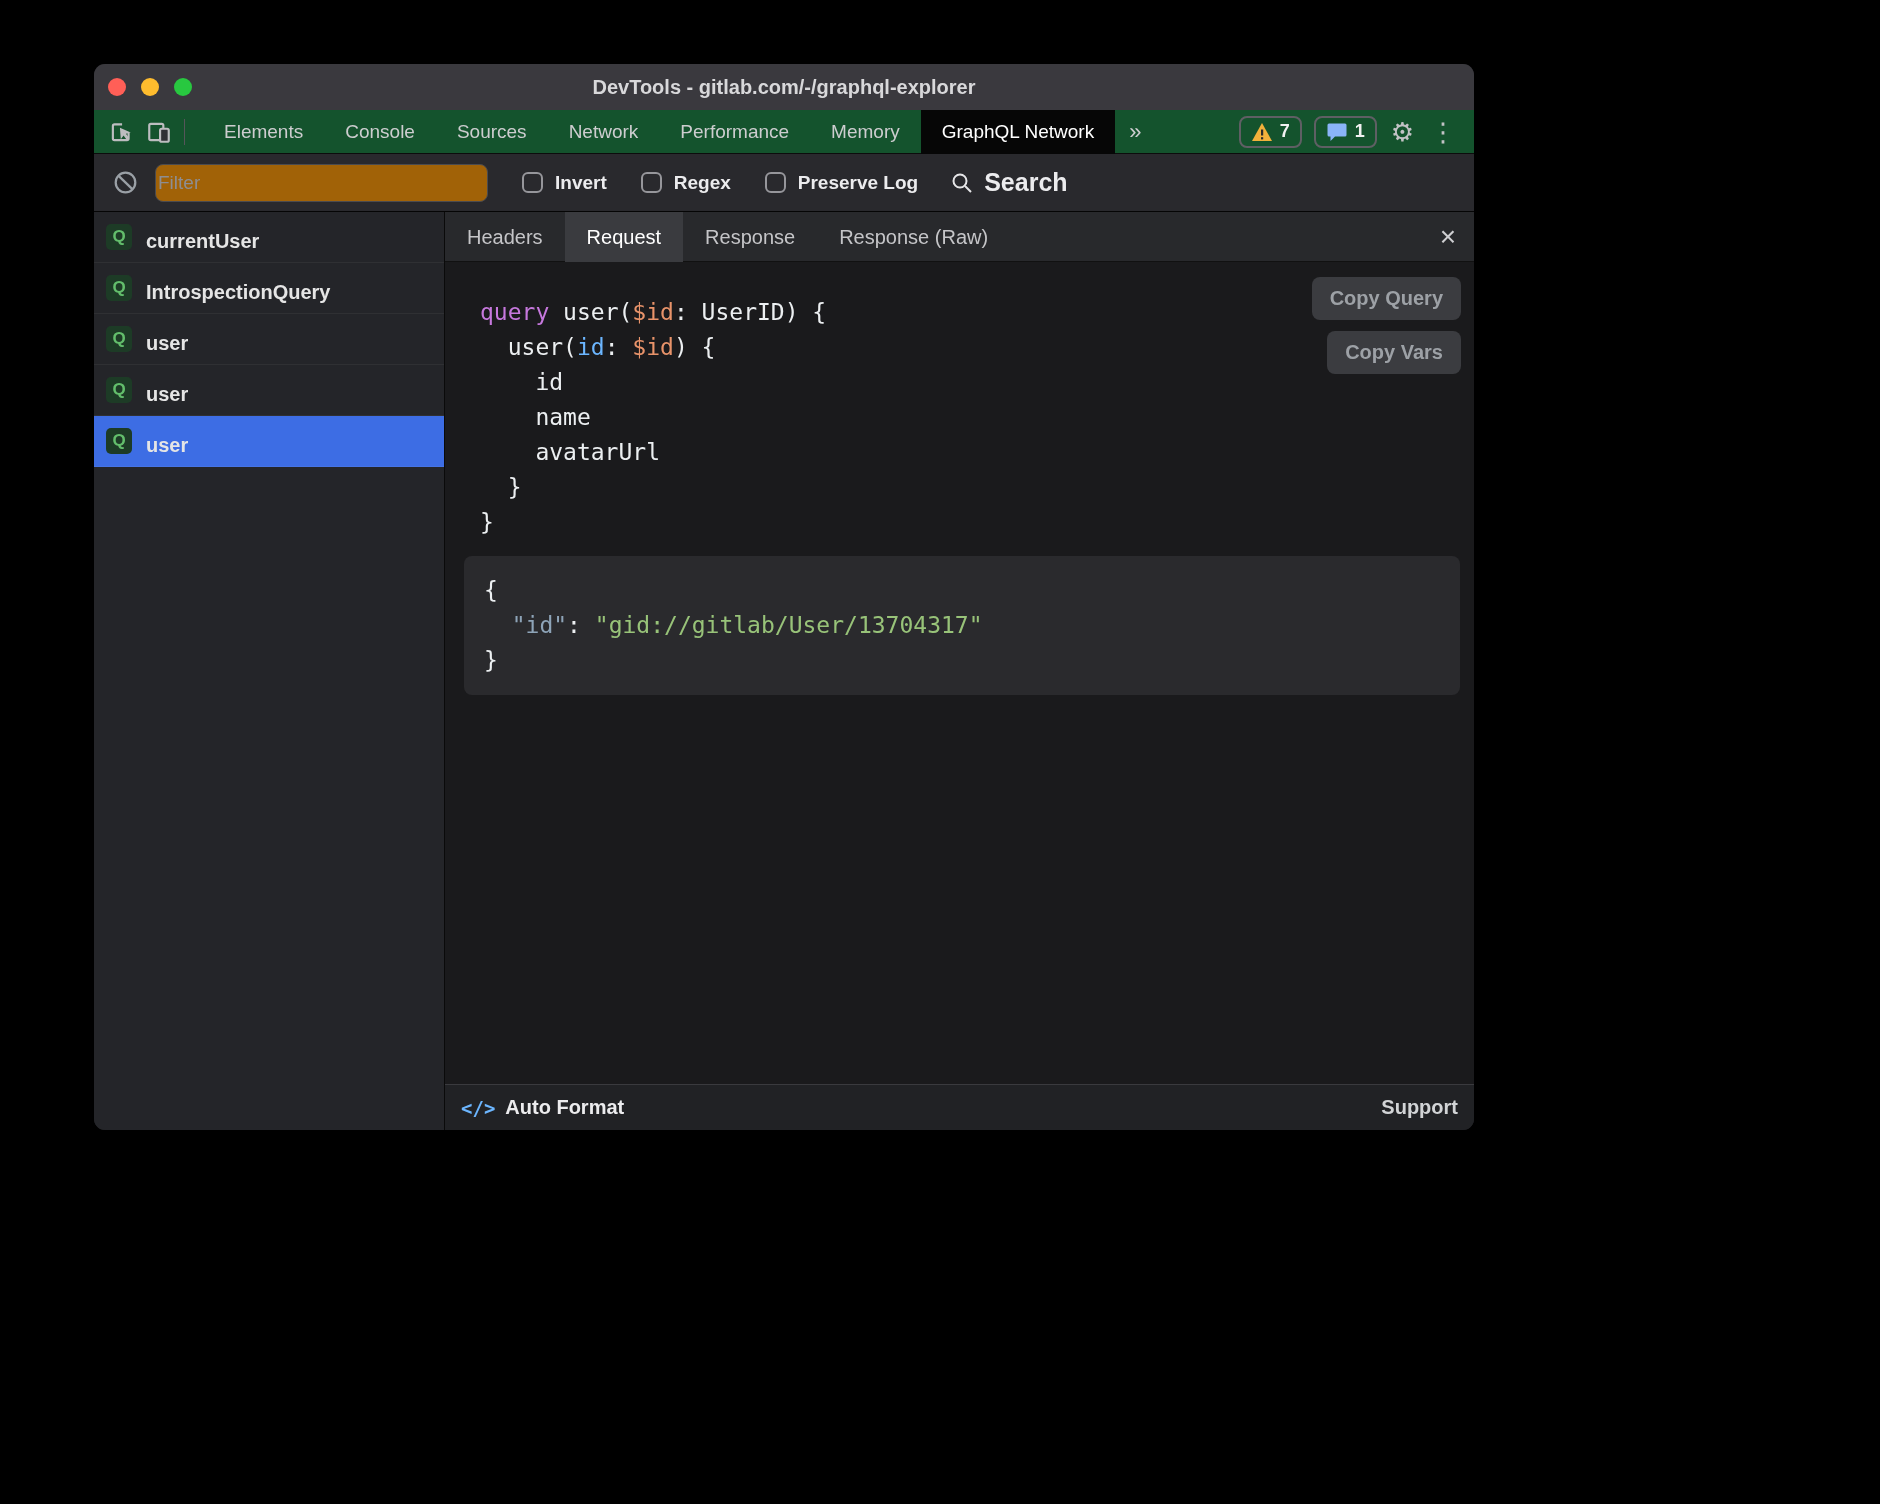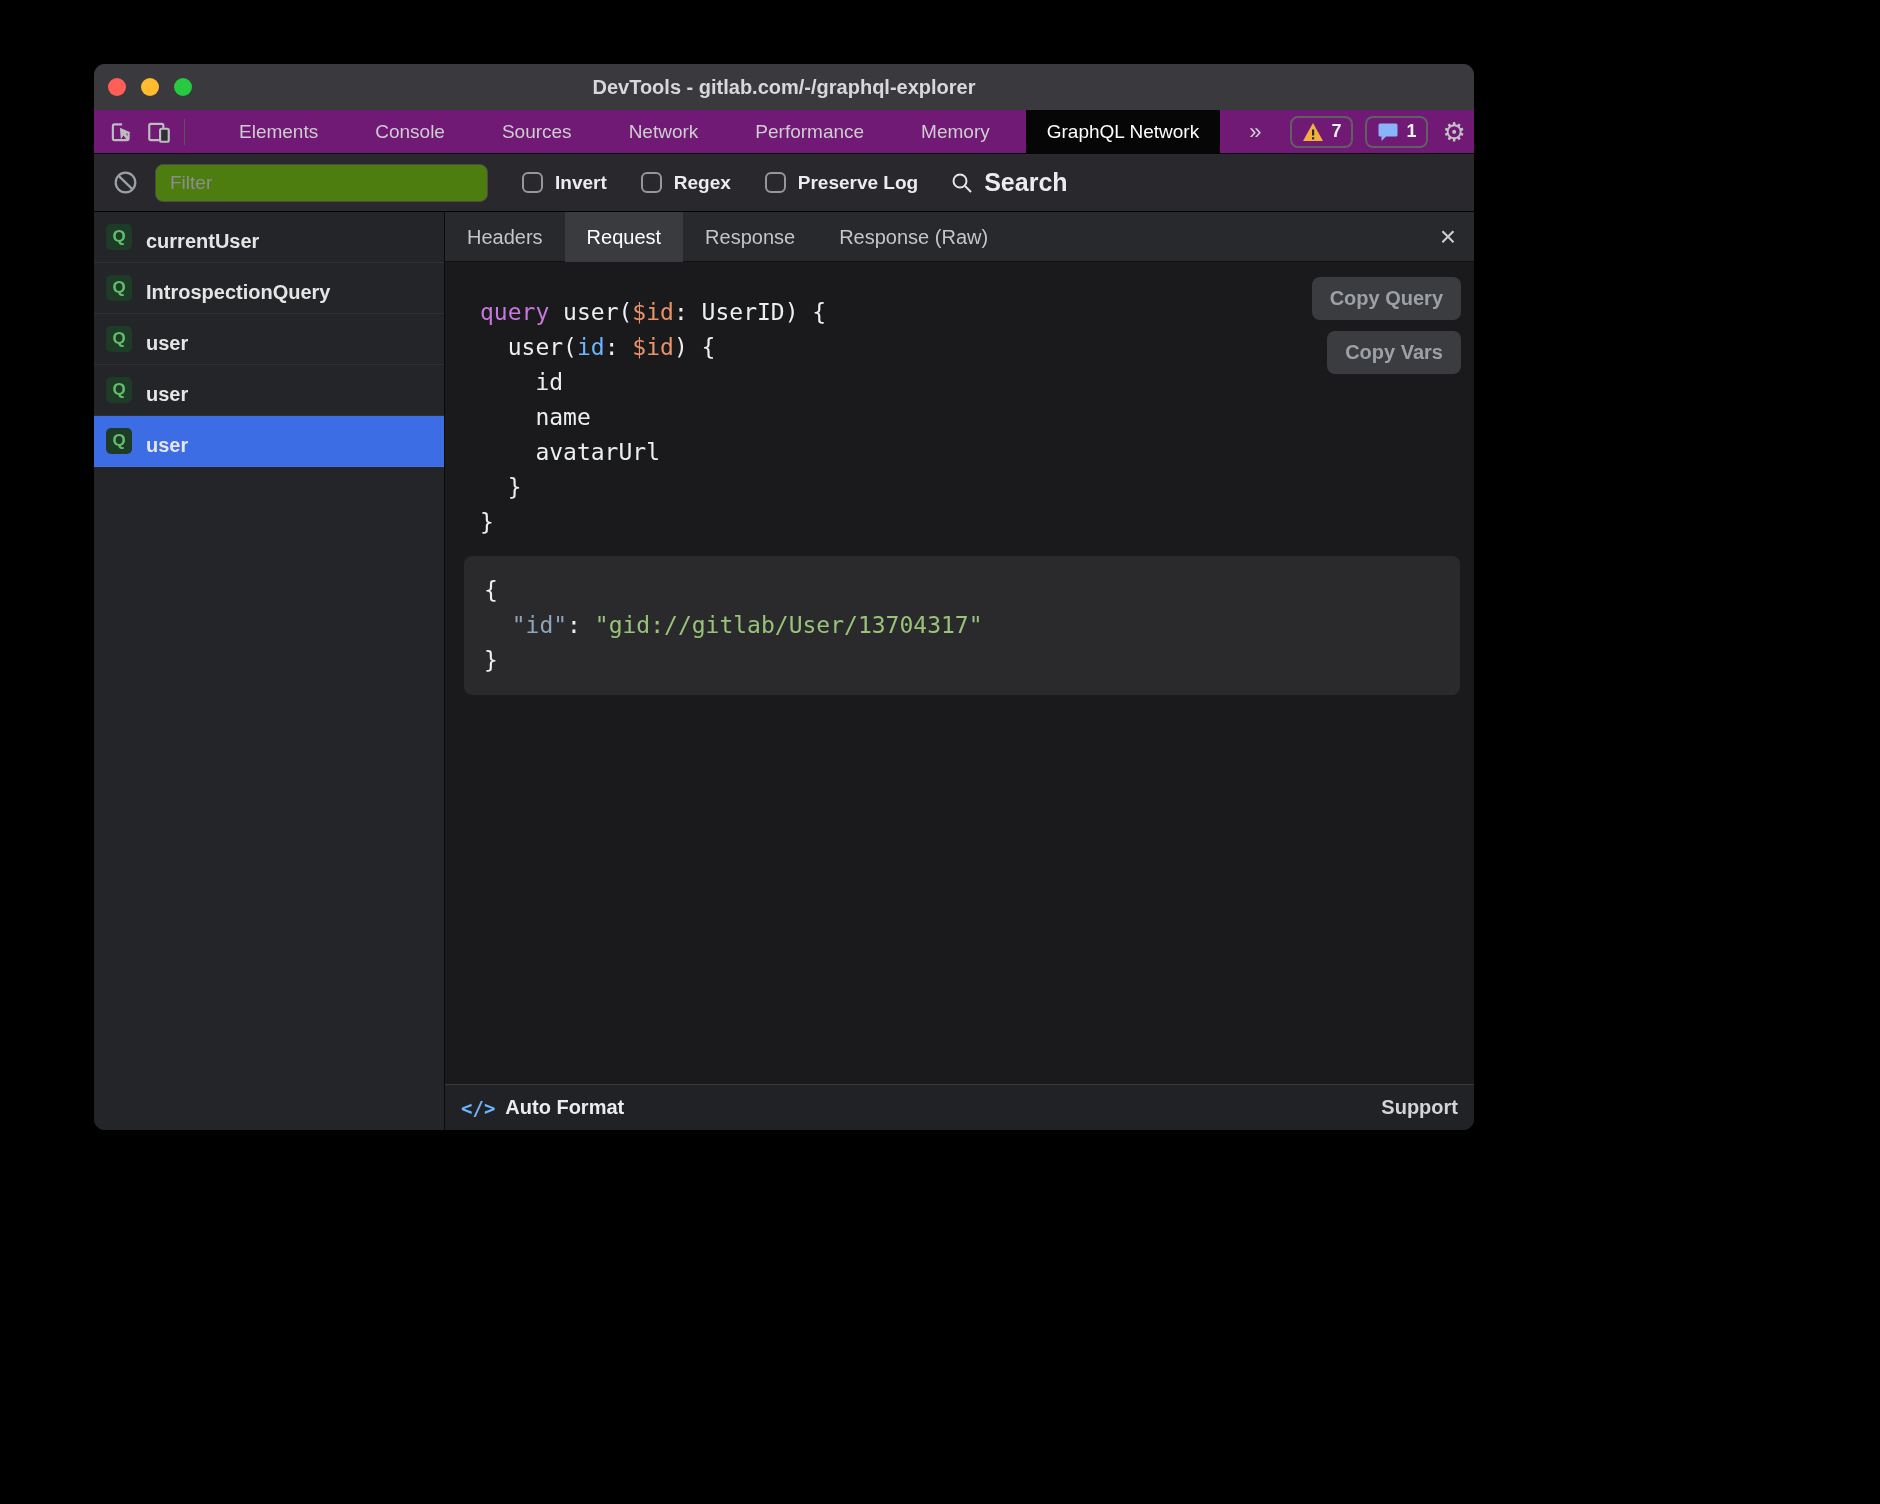--- a/index.html
+++ b/index.html
@@ -16,34 +16,34 @@
   
   .titlebar { height:46px; background:#3a393e; display:flex; align-items:center; position:relative; flex:none; }
   .traffic { display:flex; gap:15px; margin-left:14px; }
   .light { width:18px; height:18px; border-radius:50%; }
   .light.red { background:#ff5f57; }
   .light.yellow { background:#febc2e; }
   .light.green { background:#28c840; }
   .title-text { position:absolute; left:0; right:0; text-align:center; color:#d8d8da; font-size:20px; font-weight:700; }
 
   
-  .tabbar { height:44px; background:#701a75; display:flex; align-items:center; border-bottom:1px solid #0c0c0c; flex:none;gap:15px; }
+  .tabbar { height:44px; background:#14532d; display:flex; align-items:center; border-bottom:1px solid #0c0c0c; flex:none; }
   .tb-icons { display:flex; align-items:center; gap:12px; padding:0 12px 0 14px; }
   .tb-sep { width:1px; height:26px; background:#55555a; margin-right:6px; }
   .tab { height:44px; line-height:44px; padding:0 21px; font-size:19px; color:#cdcdcf; cursor:default; white-space:nowrap; }
   .tab.active { background:#060606; color:#ffffff; }
   .tab-overflow { padding:0 14px; font-size:22px; color:#cdcdcf; }
   .tb-right { margin-left:auto; display:flex; align-items:center; gap:12px; padding-right:16px; }
   .count-badge { display:flex; align-items:center; gap:7px; border:2px solid #5f5f64; border-radius:8px; height:32px; padding:0 10px; color:#f1f1f1; font-size:18px; font-weight:700; }
   .glyph-btn { font-size:26px; color:#c2c2c5; line-height:1; padding:0 2px; }
 
   
   .nettoolbar { height:58px; background:#29292d; display:flex; align-items:center; border-bottom:1px solid #050505; flex:none; }
   .block-icon { margin:0 16px 0 18px; display:flex; }
-  .filter-input { width:333px; height:38px; background:#4d7c0f; border:1px solid #4b4b4f; border-radius:8px; color:#e8e8e8; font-size:19px; padding:0 14px; outline:none; font-family:"Liberation Sans", sans-serif; }
+  .filter-input { width:333px; height:38px; background:#a16207; border:1px solid #4b4b4f; border-radius:8px; color:#e8e8e8; font-size:19px; padding:0 2px; outline:none; font-family:"Liberation Sans", sans-serif; }
   .filter-input::placeholder { color:#8e8e92; }
   .chk-group { display:flex; align-items:center; gap:12px; margin-left:34px; }
   .chk-box { width:21px; height:21px; border:2px solid #96969b; border-radius:6px; background:transparent; }
   .chk-label { color:#ececee; font-size:19px; font-weight:700; white-space:nowrap; }
   .search-group { display:flex; align-items:center; gap:10px; margin-left:32px; }
   .search-label { color:#ececee; font-size:25px; font-weight:700; }
 
   
   .content { flex:1; display:flex; min-height:0; }
 

